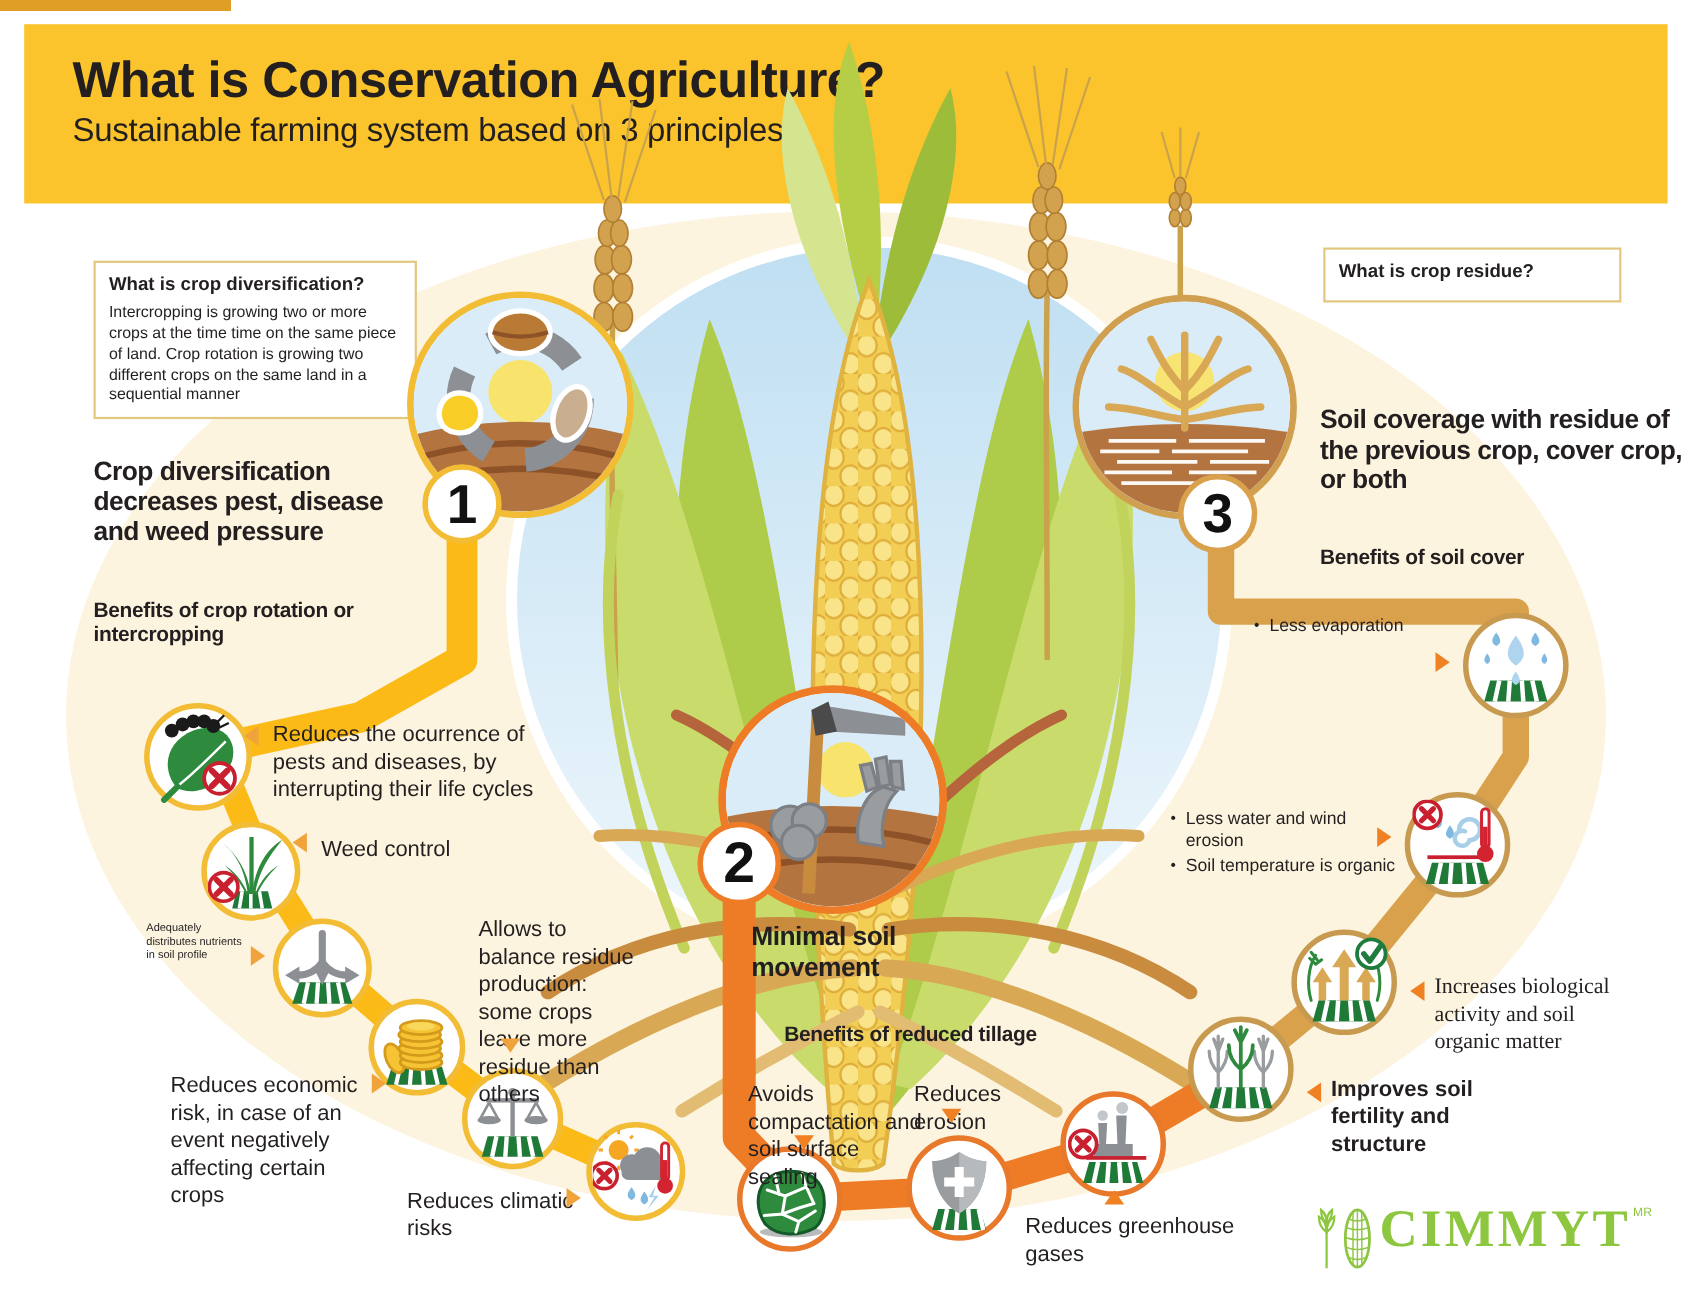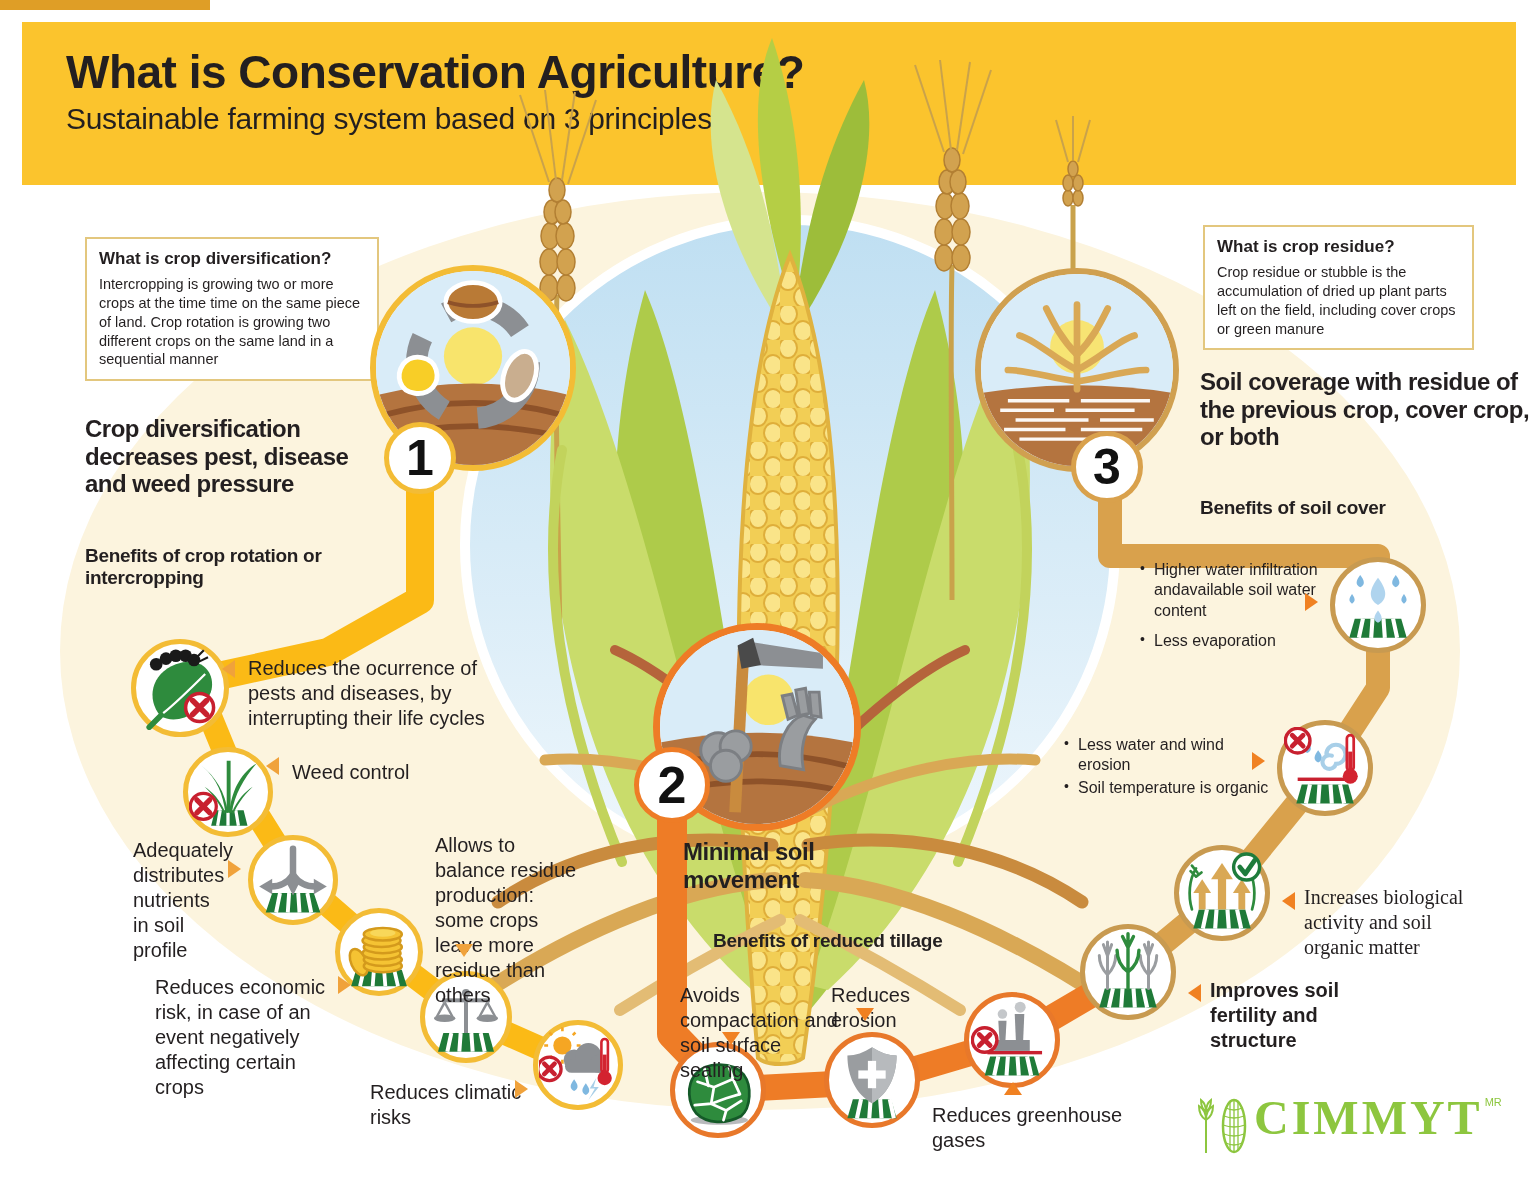--- a/index.html
+++ b/index.html
@@ -12,21 +12,21 @@
   .banner h1{margin:26px 0 0 44px;font-size:46px;line-height:1.05;font-weight:bold;letter-spacing:-0.5px;}
   .banner h2{margin:6px 0 0 44px;font-size:30px;font-weight:normal;letter-spacing:-0.3px;}
   .cream{left:60px;top:192px;width:1400px;height:918px;background:#FCF4DE;border-radius:50%;}
   
   .infobox{background:#fff;border:2px solid #E3C77E;padding:10px 12px;}
   .infobox .bt{font-weight:bold;font-size:17px;margin-bottom:6px;}
   .infobox .bb{font-size:14.5px;line-height:1.3;}
   .bighead{font-weight:bold;font-size:24px;line-height:1.15;letter-spacing:-0.5px;}
   .subhead{font-weight:bold;font-size:19px;letter-spacing:-0.3px;}
   .lbl{font-size:20px;line-height:1.25;}
-  .lbl.sm{font-size:20px;}
+  .lbl.sm{font-size:10px;}
   
   .tri{width:0;height:0;display:block;}
   .tri.l{border-top:9px solid transparent;border-bottom:9px solid transparent;border-right:13px solid #F0A23B;}
   .tri.r{border-top:9px solid transparent;border-bottom:9px solid transparent;border-left:13px solid #F0A23B;}
   .tri.d{border-left:9px solid transparent;border-right:9px solid transparent;border-top:13px solid #F08122;}
   .tri.u{border-left:9px solid transparent;border-right:9px solid transparent;border-bottom:13px solid #F08122;}
   .tri.orange.l{border-right-color:#F08122;}.tri.orange.r{border-left-color:#F08122;}
   
   .node{border-radius:50%;background:#fff;box-sizing:border-box;display:flex;align-items:center;justify-content:center;}
   .ring-y{border:5px solid #F3BC35;}
@@ -159,21 +159,20 @@
   <div class="bb">Intercropping is growing two or more crops at the time time on the same piece of land. Crop rotation is growing two different crops on the same land in a sequential manner</div>
 </div>
 <div class="abs bighead" style="left:85px;top:415px;width:300px;">Crop diversification decreases pest, disease and weed pressure</div>
 <div class="abs subhead" style="left:85px;top:545px;width:330px;">Benefits of crop rotation or intercropping</div>
 
 <div class="abs bighead" style="left:683px;top:838px;width:230px;">Minimal soil movement</div>
 <div class="abs subhead" style="left:713px;top:930px;width:280px;">Benefits of reduced tillage</div>
 
 <div class="abs infobox" style="left:1203px;top:225px;width:243px;">
   <div class="bt">What is crop residue?</div>
-  <div class="bb">Crop residue or stubble is the accumulation of dried up plant parts left on the field, including cover crops or green manure</div>
 </div>
 <div class="abs bighead" style="left:1200px;top:368px;width:330px;">Soil coverage with residue of the previous crop, cover crop, or both</div>
 <div class="abs subhead" style="left:1200px;top:497px;width:260px;">Benefits of soil cover</div>
 
 <div class="abs bigcircle" style="left:370px;top:265px;width:206px;height:206px;border:6px solid #F3BC35;box-shadow:inset 0 0 0 4px #fff;">
   <svg width="194" height="194" viewBox="0 0 100 100">
     <rect width="100" height="100" fill="#D9ECF8"></rect>
     <circle cx="50" cy="44" r="15" fill="#FBE35C" opacity="0.9"></circle>
     <path d="M0,64 Q50,52 100,64 L100,100 L0,100 Z" fill="#B4743F"></path>
     <path d="M5,74 Q50,62 95,74 M2,86 Q50,74 98,86" stroke="#8E5229" stroke-width="3" fill="none"></path>
@@ -467,21 +466,20 @@
 <div class="abs lbl" style="left:680px;top:983px;width:170px;">Avoids compactation and soil surface sealing</div>
 <span class="abs tri d" style="left:722px;top:1032px;"></span>
 
 <div class="abs lbl" style="left:814px;top:983px;width:140px;margin-left:17px;">Reduces erosion</div>
 <span class="abs tri d" style="left:856px;top:1008px;"></span>
 
 <span class="abs tri u" style="left:1004px;top:1082px;"></span>
 <div class="abs lbl" style="left:932px;top:1103px;width:240px;">Reduces greenhouse gases</div>
 
 <ul class="abs bullets" style="left:1138px;top:560px;width:180px;">
-  <li>Higher water infiltration andavailable soil water content</li>
   <li>Less evaporation</li>
 </ul>
 <span class="abs tri r orange" style="left:1305px;top:593px;"></span>
 
 <ul class="abs bullets" style="left:1062px;top:735px;width:200px;">
   <li style="margin-bottom:2px;">Less water and wind erosion</li>
   <li>Soil temperature is organic</li>
 </ul>
 <span class="abs tri r orange" style="left:1252px;top:752px;"></span>
 

